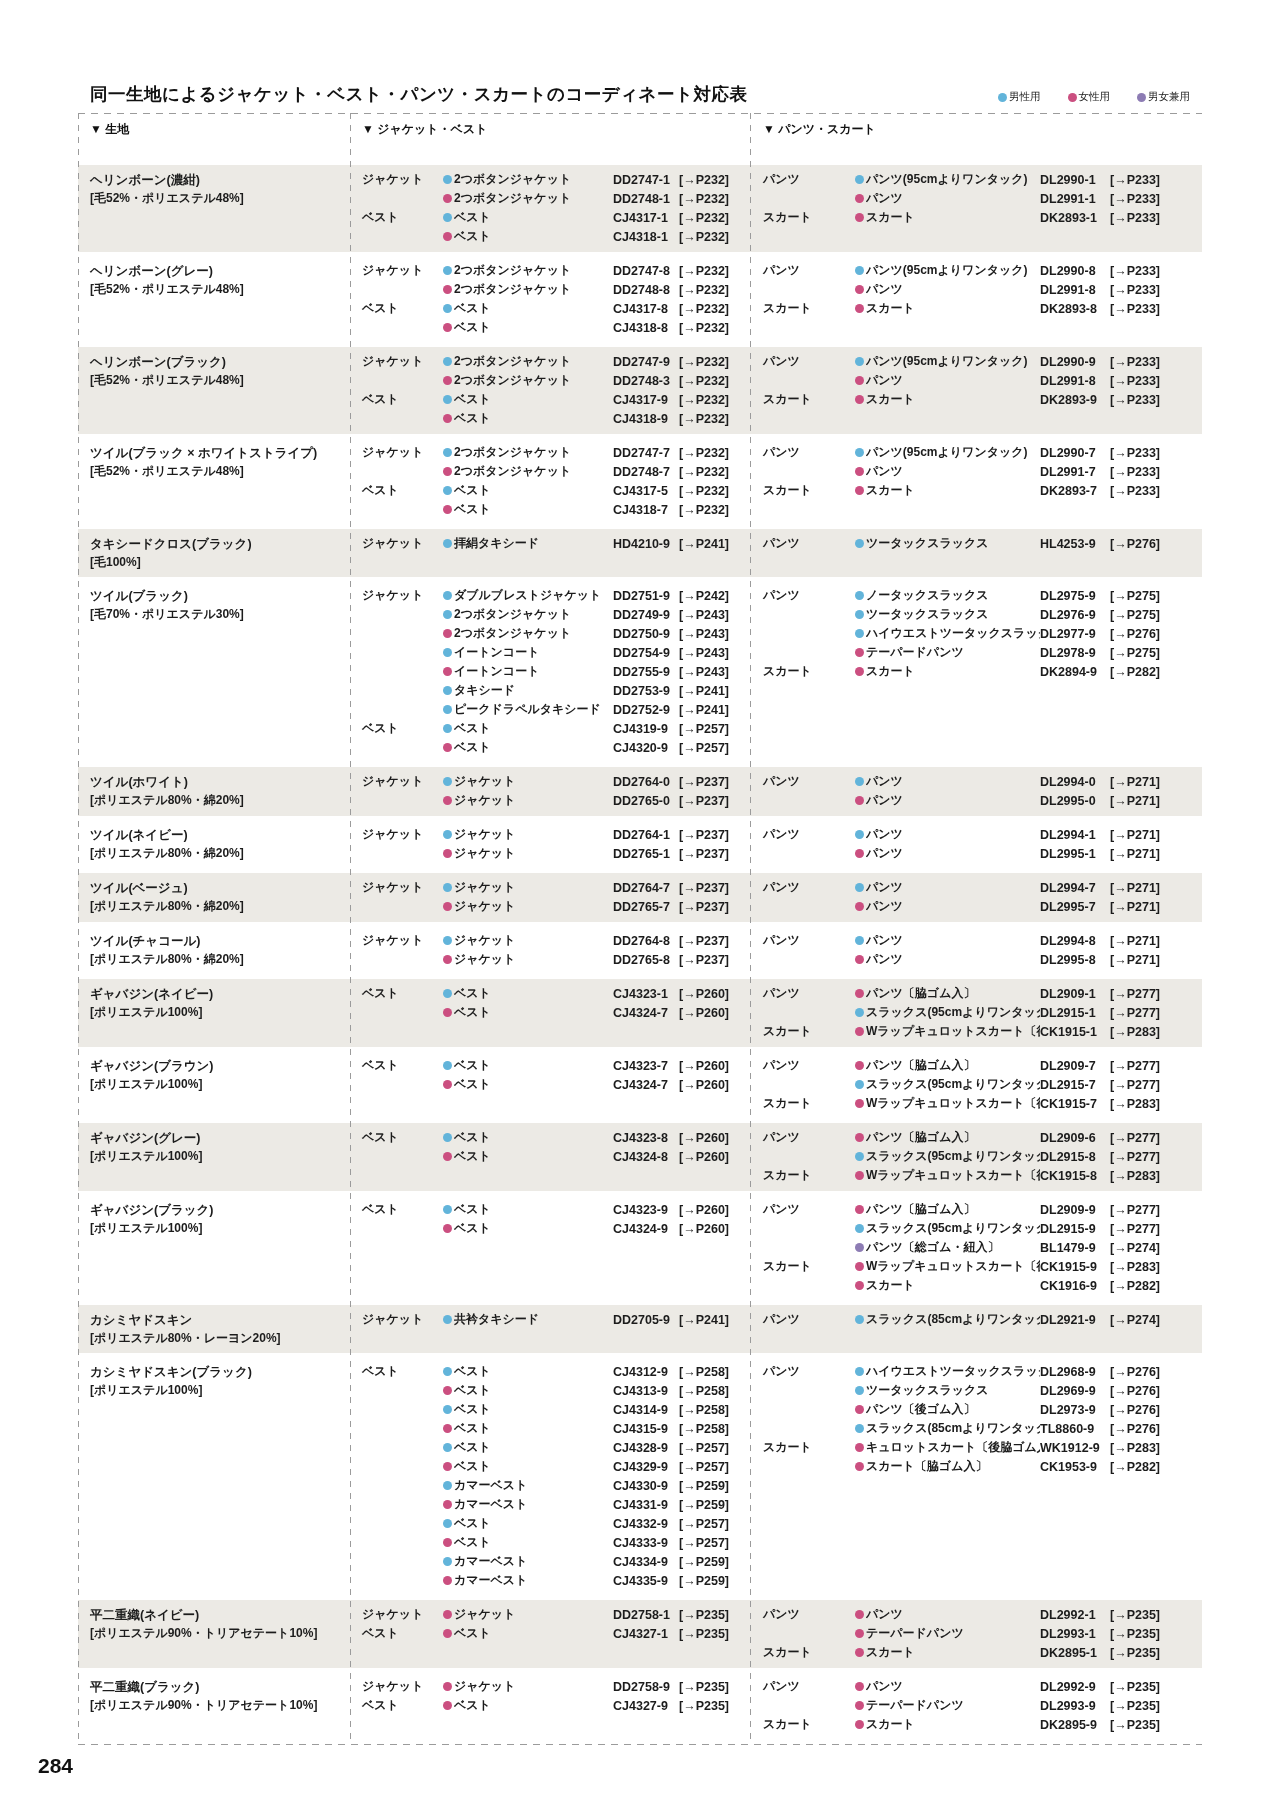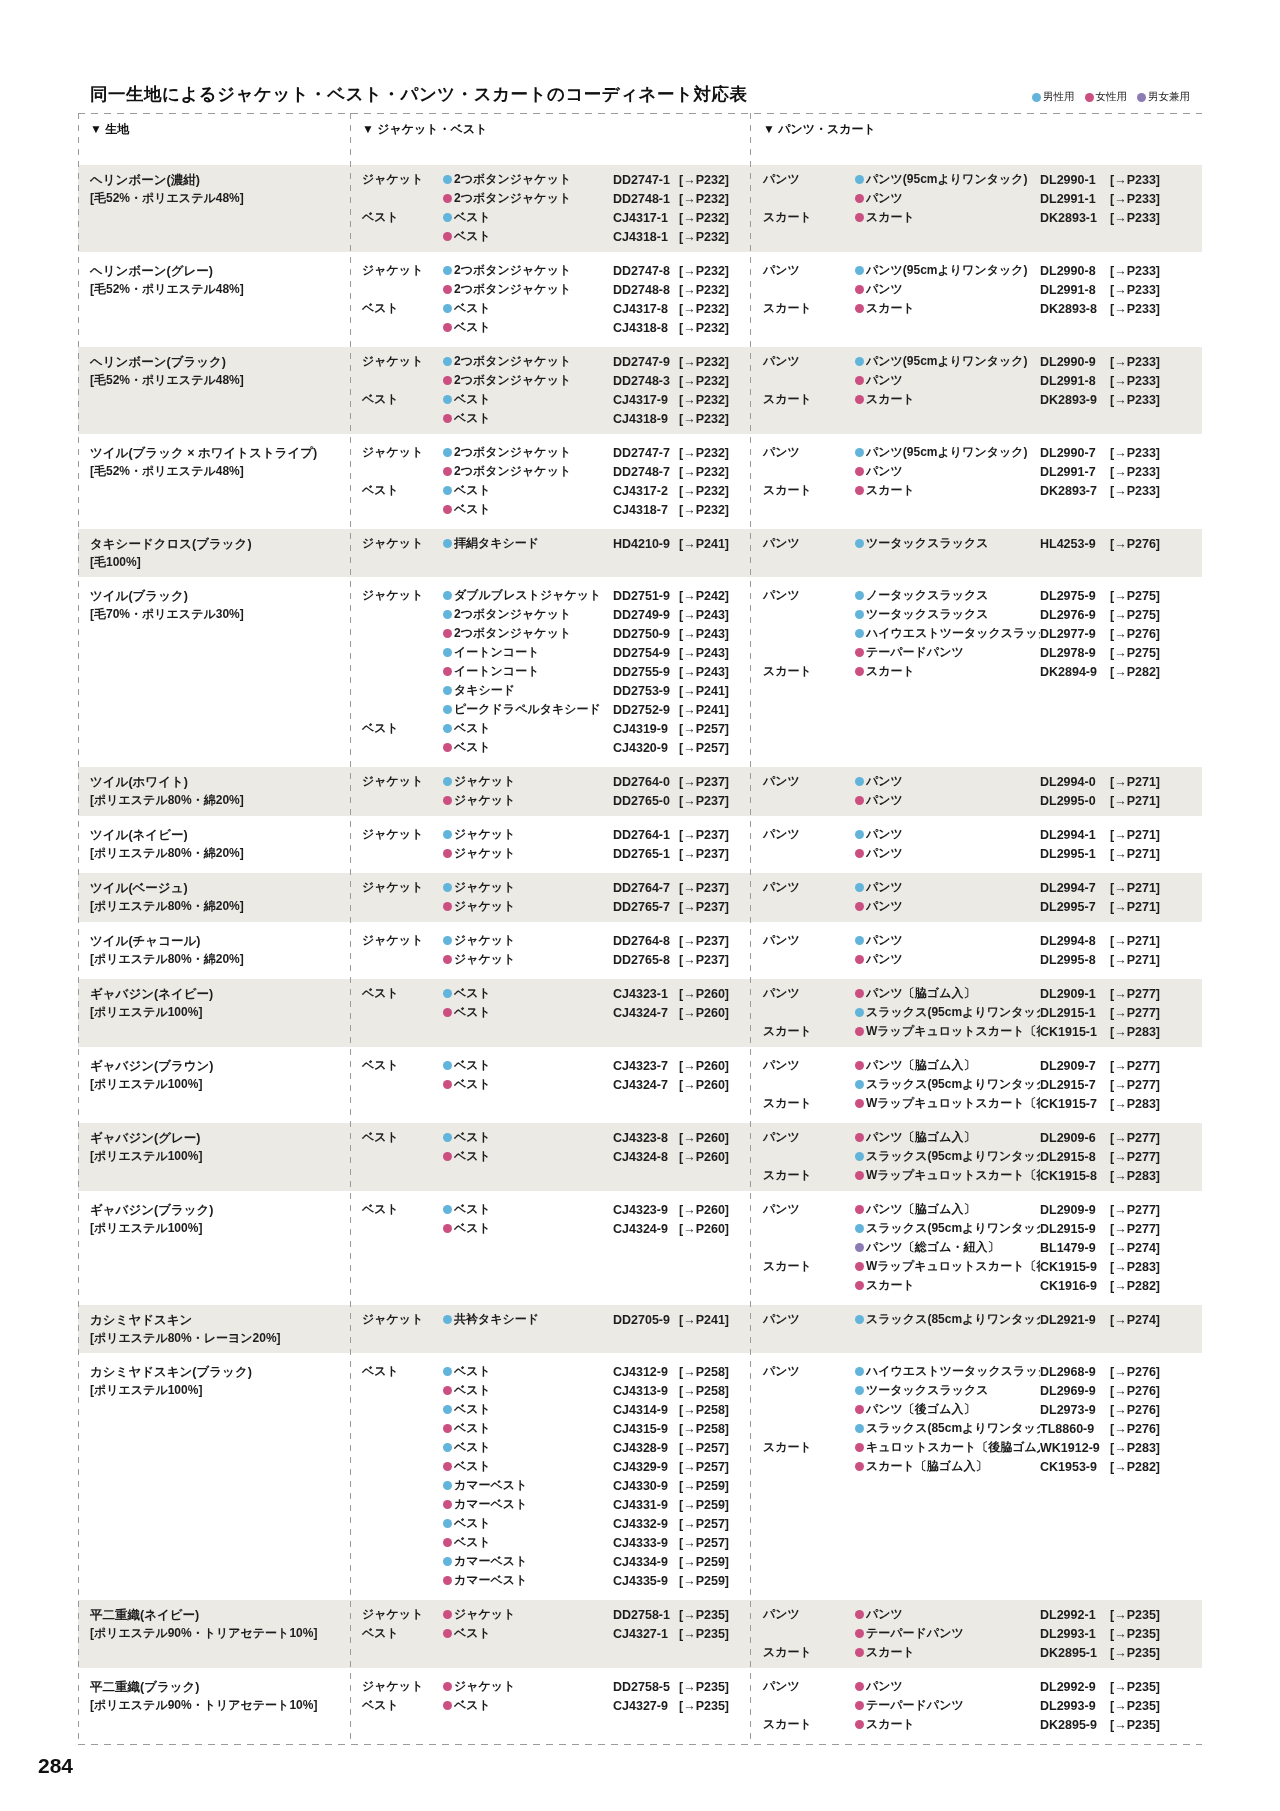--- a/index.html
+++ b/index.html
@@ -1,21 +1,21 @@
 <!DOCTYPE html>
 <html><head>
 <meta charset="utf-8">
 <style>
   html,body{margin:0;padding:0;}
   body{width:1280px;height:1811px;background:#ffffff;font-family:"Liberation Sans","DejaVu Sans",sans-serif;color:#222;}
   .page{position:relative;width:1280px;height:1811px;overflow:hidden;}
 
   .title-bar{position:absolute;top:82px;left:90px;width:1100px;display:flex;justify-content:space-between;align-items:flex-end;}
   .page-title{font-size:17.5px;font-weight:bold;color:#111;letter-spacing:0.5px;}
-  .legend{display:flex;gap:10px;align-items:center;padding-bottom:2px;}
+  .legend{display:flex;gap:27px;align-items:center;padding-bottom:2px;}
   .legend-item{display:flex;align-items:center;gap:2px;font-size:10.5px;color:#222;}
   .legend-dot{width:9px;height:9px;border-radius:50%;display:inline-block;}
 
   .table{position:absolute;top:113px;left:78px;width:1124px;}
   .hline{position:absolute;left:0;width:1124px;height:1px;background-image:repeating-linear-gradient(90deg,#9b9b9b 0 7px,transparent 7px 13px);}
   .hline.top{top:0;}
   .vline{position:absolute;top:0;bottom:0;width:1px;background-image:repeating-linear-gradient(180deg,#9b9b9b 0 6px,transparent 6px 12px);}
   .vline.v0{left:0;}
   .vline.v1{left:272px;}
   .vline.v2{left:672px;}
@@ -330,21 +330,21 @@
               </span>
               <span class="code">DD2748-7</span>
               <span class="pref">[→P232]</span>
             </div>
             <div class="line">
               <span class="tlabel">ベスト</span>
               <span class="itemwrap">
                 <span class="dot" style="background: rgb(98, 180, 218);"></span>
                 <span class="item">ベスト</span>
               </span>
-              <span class="code">CJ4317-2</span>
+              <span class="code">CJ4317-5</span>
               <span class="pref">[→P232]</span>
             </div>
             <div class="line">
               <span class="tlabel"></span>
               <span class="itemwrap">
                 <span class="dot" style="background: rgb(203, 79, 128);"></span>
                 <span class="item">ベスト</span>
               </span>
               <span class="code">CJ4318-7</span>
               <span class="pref">[→P232]</span>
@@ -1226,21 +1226,21 @@
             <div class="fname">平二重織(ブラック)</div>
             <div class="fcomp">[ポリエステル90%・トリアセテート10%]</div>
           </div>
           <div class="col col-jv">
             <div class="line">
               <span class="tlabel">ジャケット</span>
               <span class="itemwrap">
                 <span class="dot" style="background: rgb(203, 79, 128);"></span>
                 <span class="item">ジャケット</span>
               </span>
-              <span class="code">DD2758-5</span>
+              <span class="code">DD2758-9</span>
               <span class="pref">[→P235]</span>
             </div>
             <div class="line">
               <span class="tlabel">ベスト</span>
               <span class="itemwrap">
                 <span class="dot" style="background: rgb(203, 79, 128);"></span>
                 <span class="item">ベスト</span>
               </span>
               <span class="code">CJ4327-9</span>
               <span class="pref">[→P235]</span>

